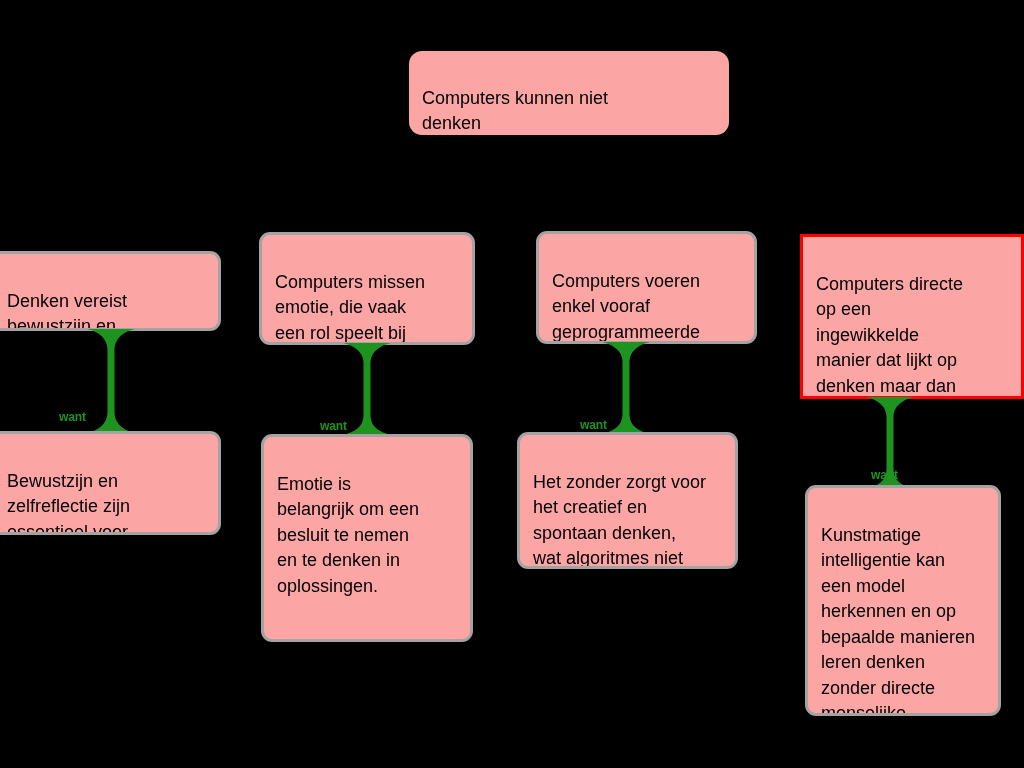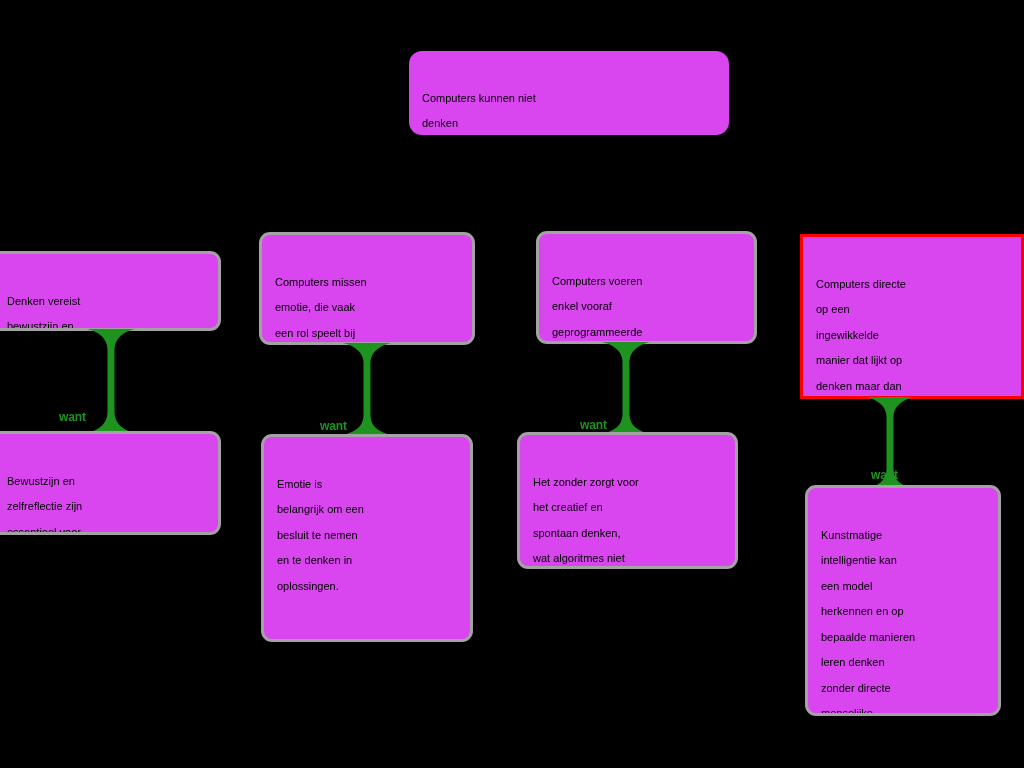--- a/index.html
+++ b/index.html
@@ -16,23 +16,23 @@
   #canvas {
     position: relative;
     width: 1024px;
     height: 768px;
     background: #000000;
   }
 
   
   .node {
     position: absolute;
-    background: #d946ef;
+    background: #fca5a5;
     color: #000000;
-    font-size: 11px;
+    font-size: 18px;
     line-height: 25.5px;
     padding: 9px 12px 9px 13px;
     white-space: pre-line;
     overflow: hidden;
   }
 
   .node.root {
     border: none;
     border-radius: 13px;
   }

